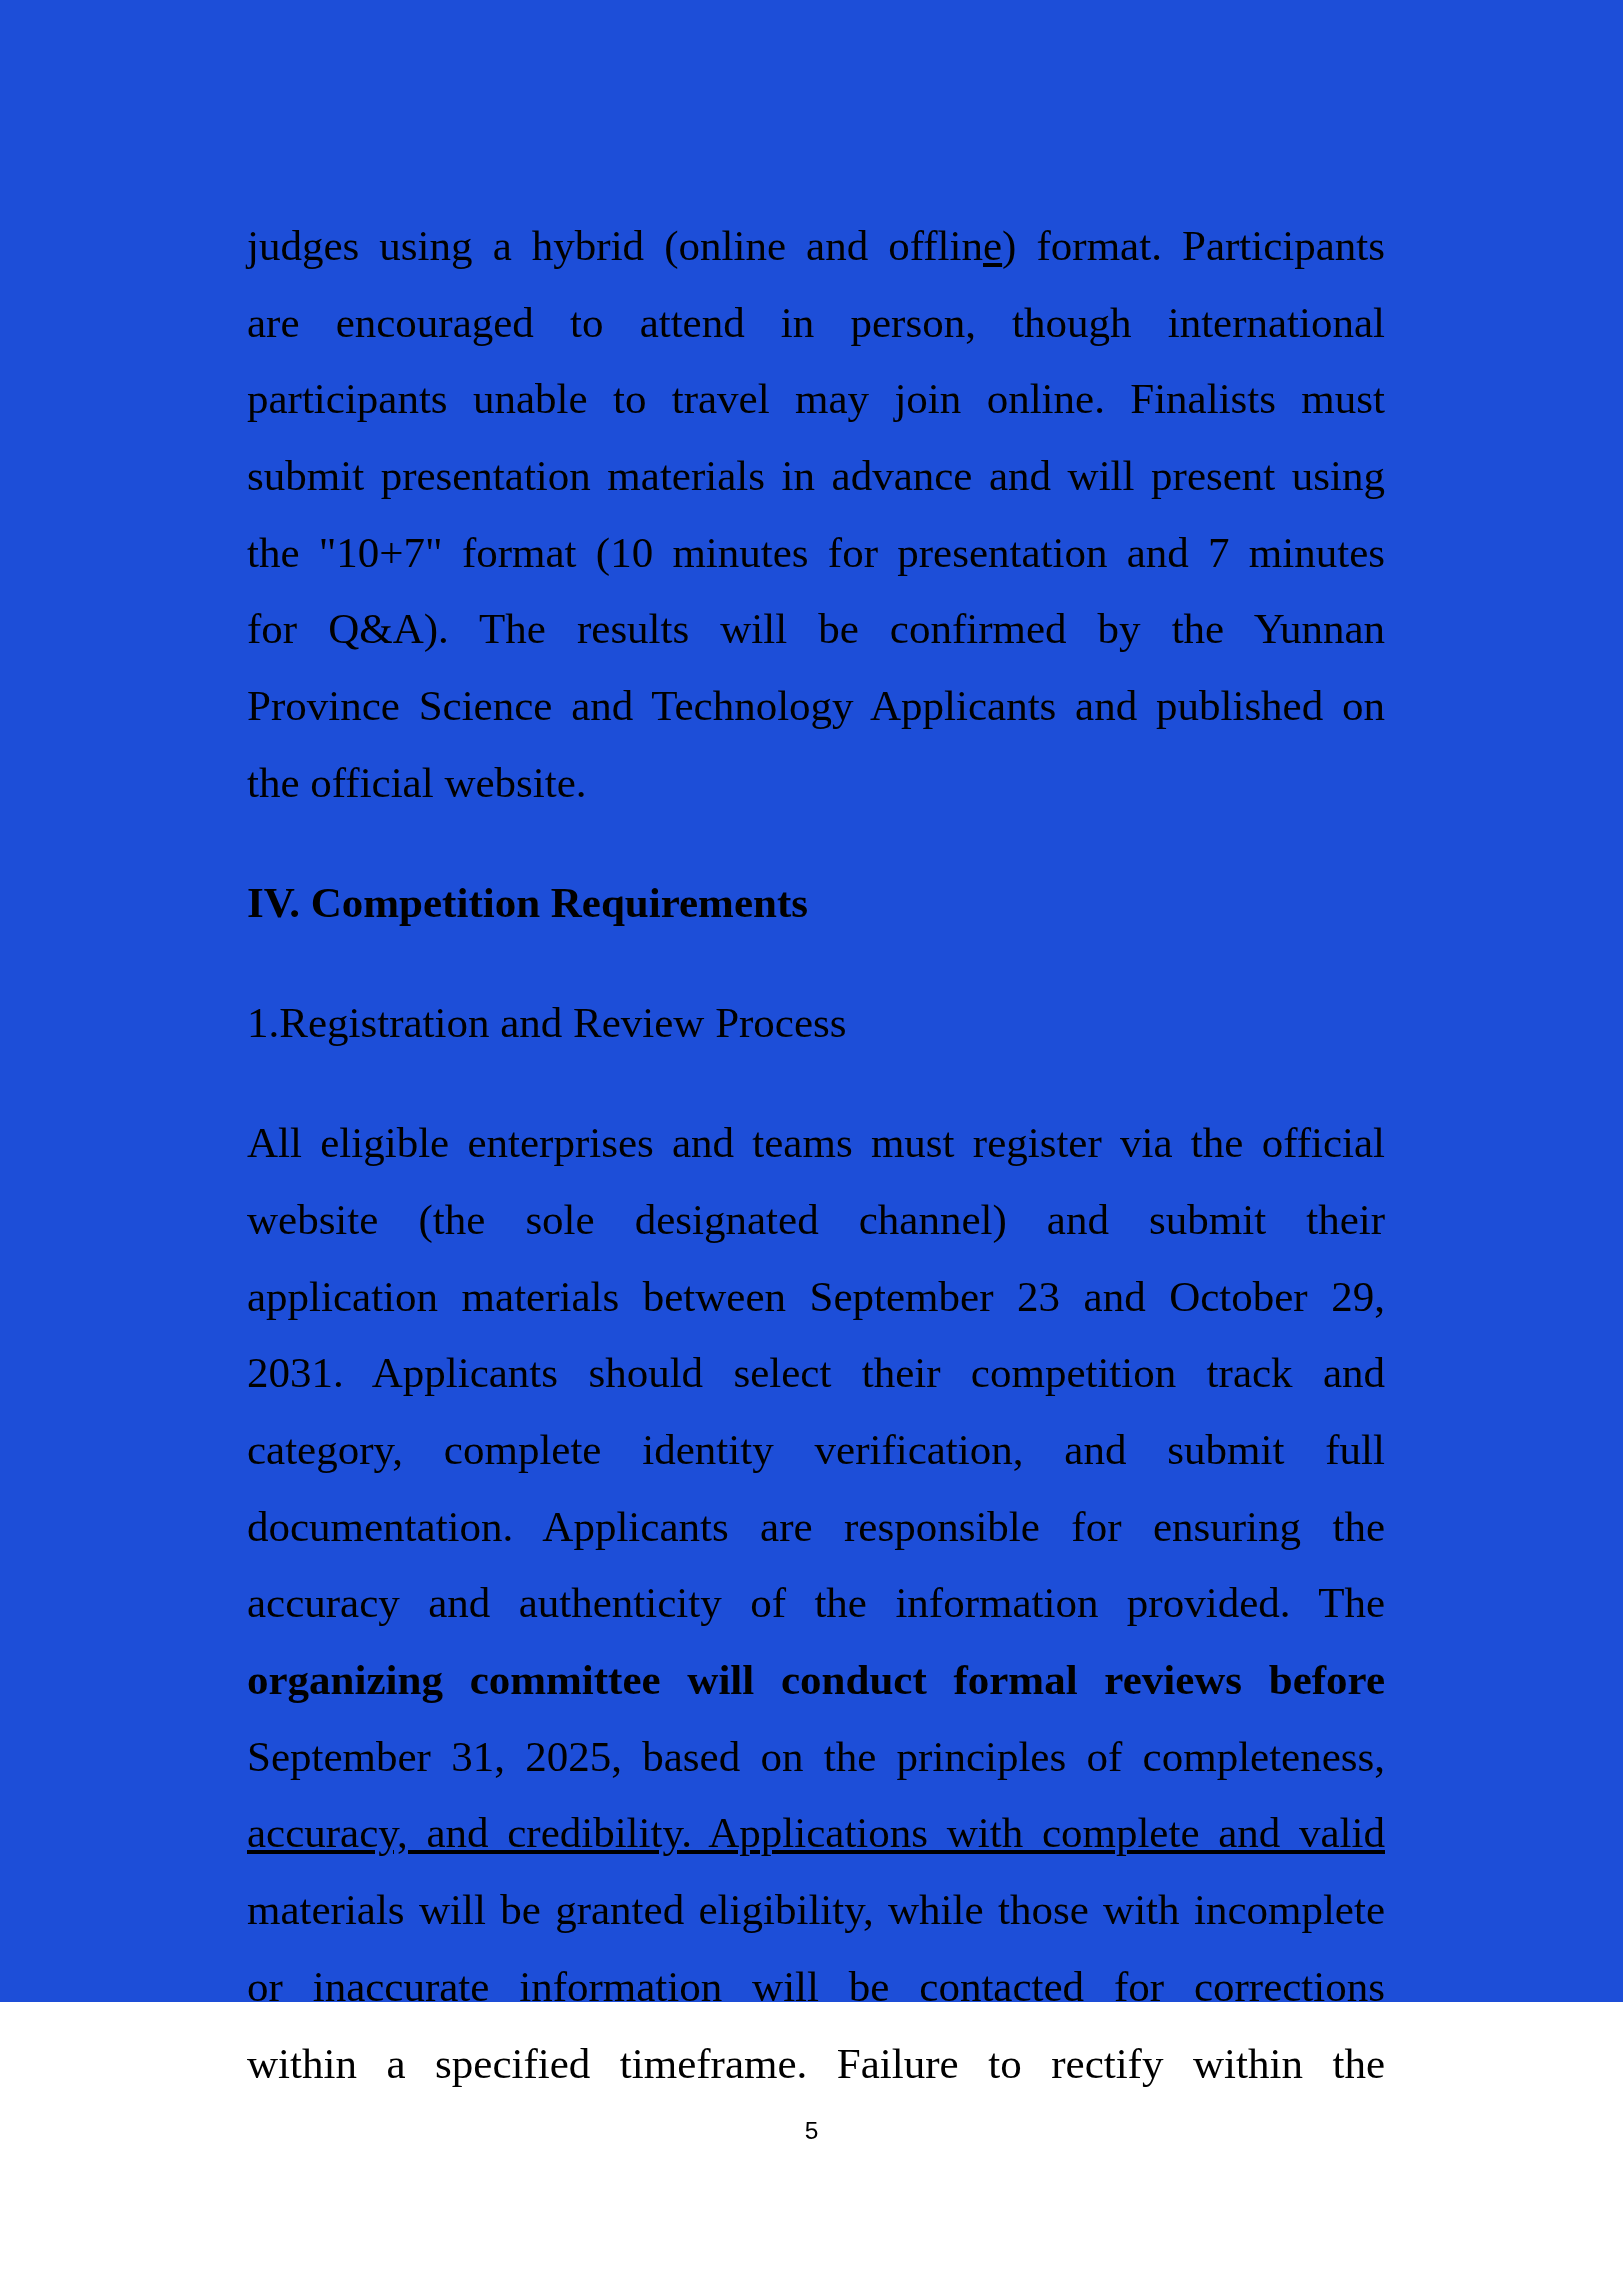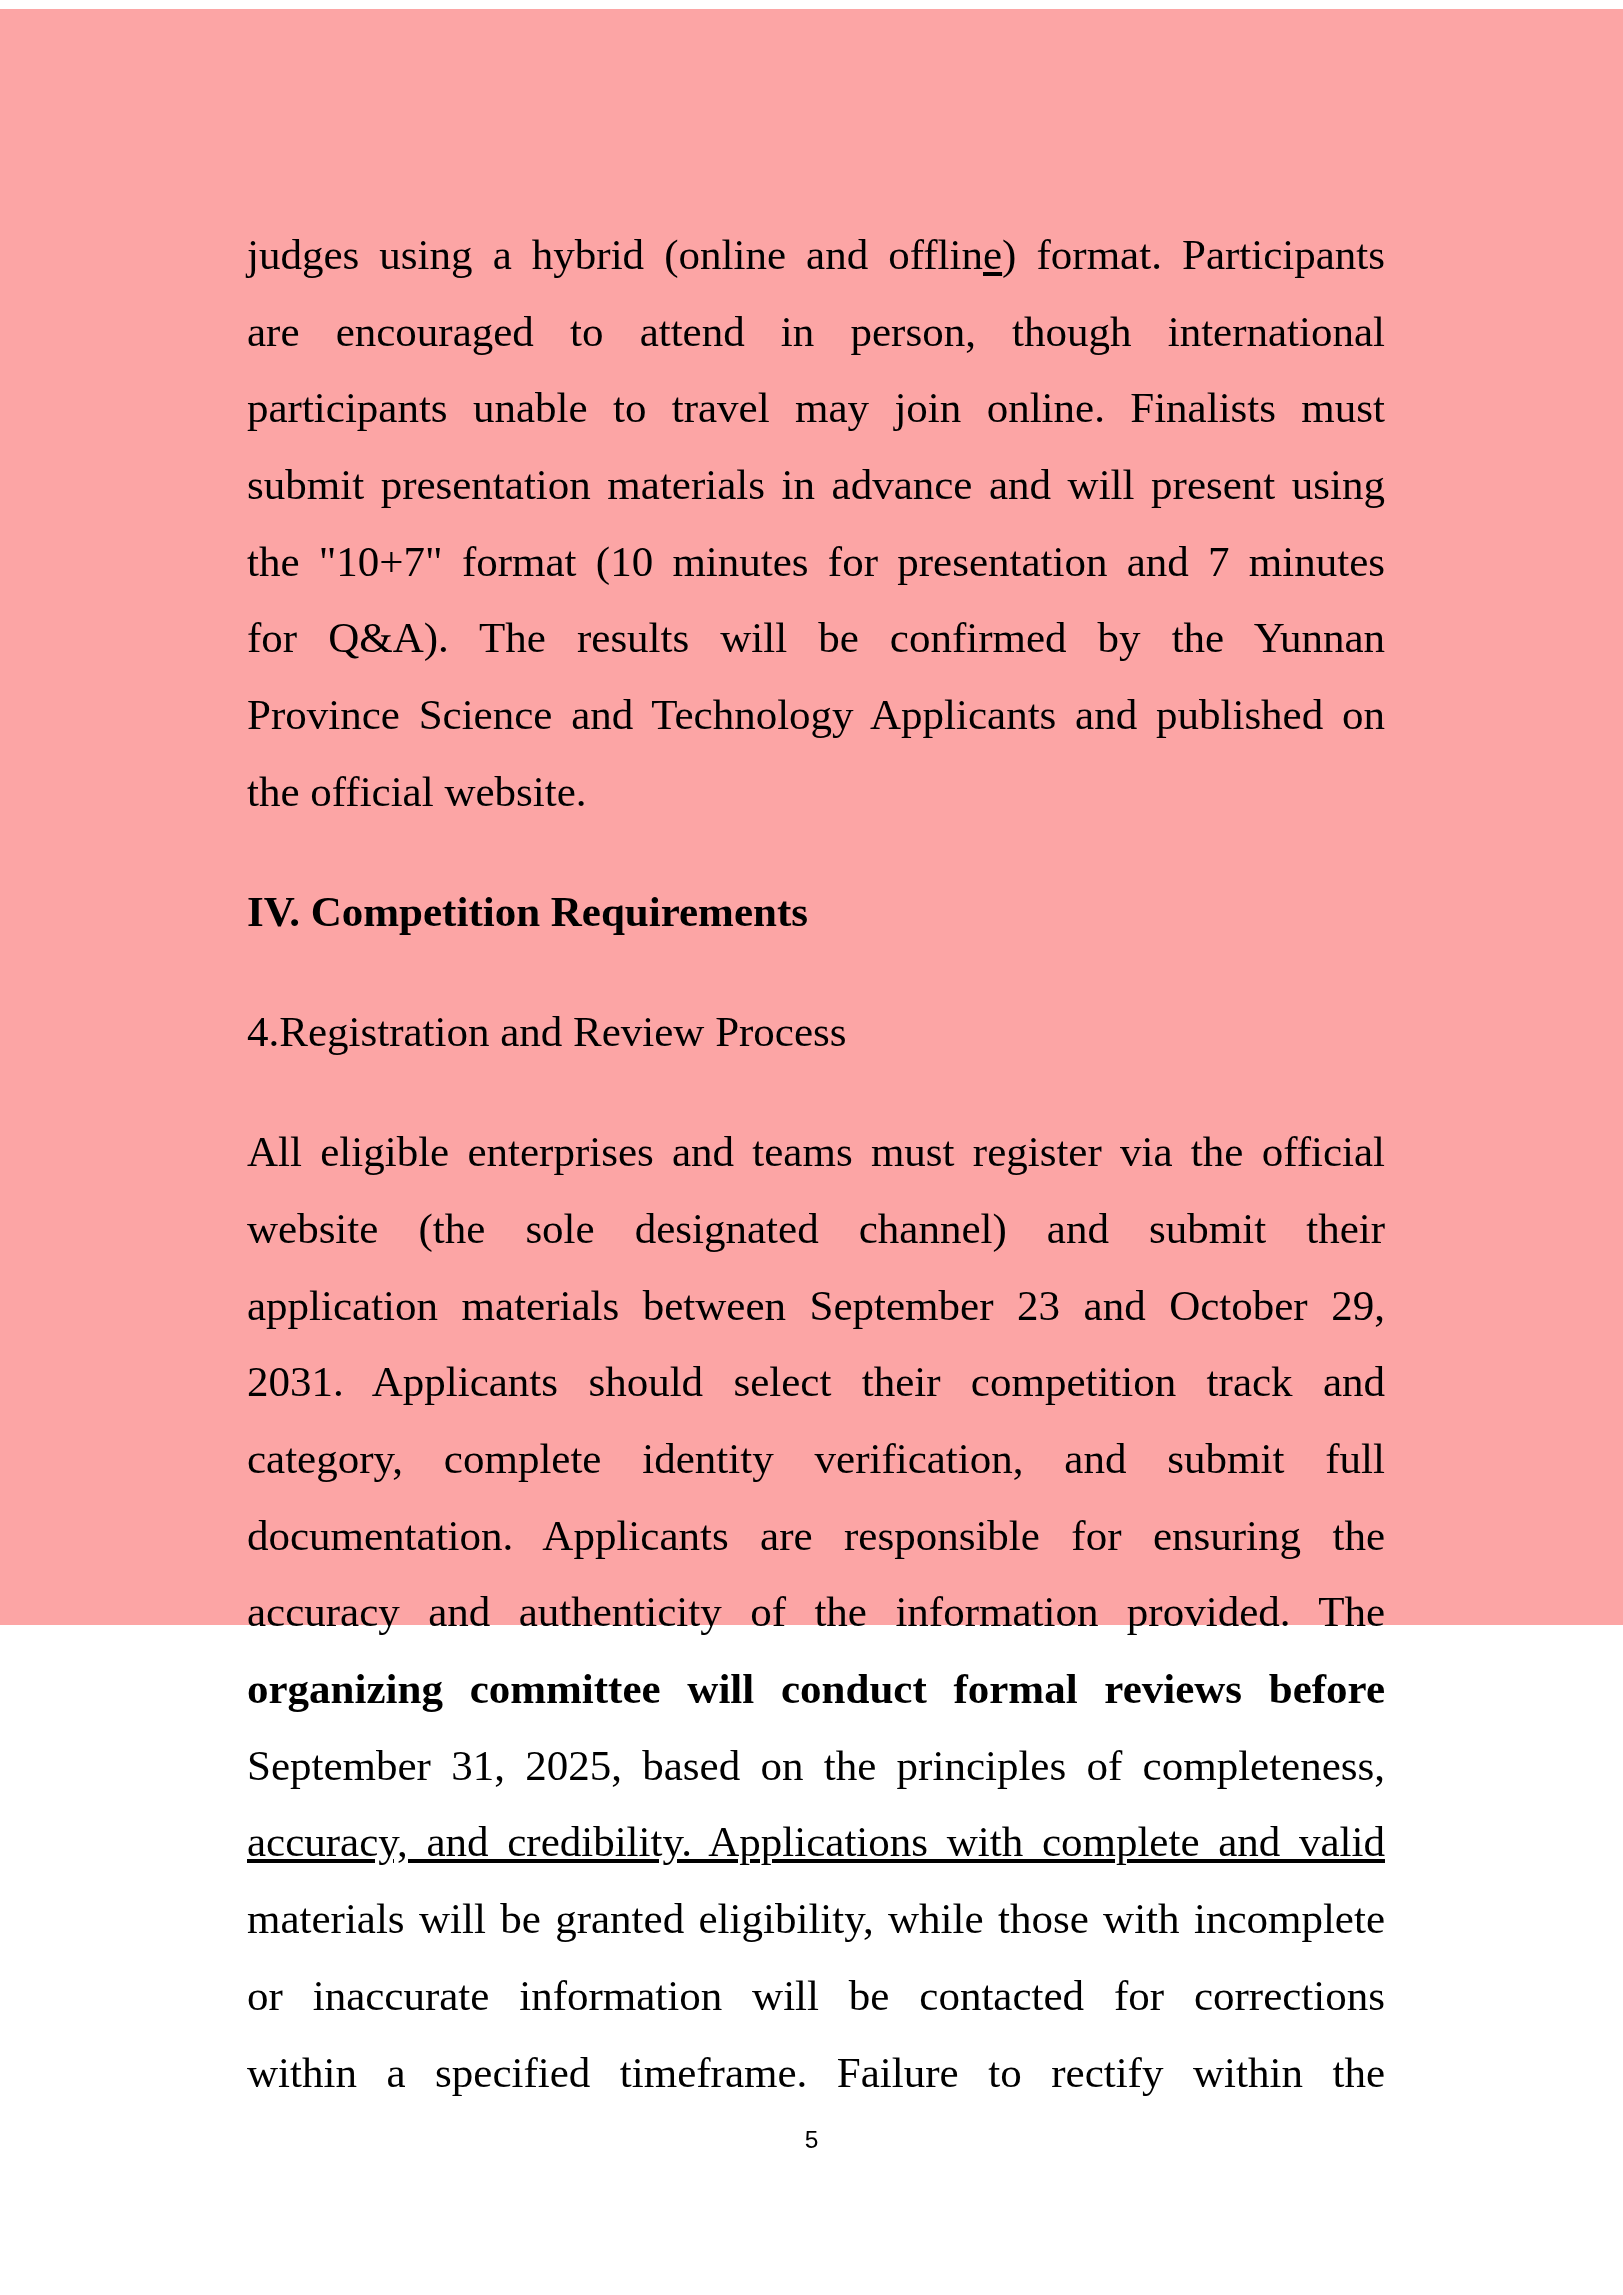--- a/index.html
+++ b/index.html
@@ -1,18 +1,18 @@
 <!DOCTYPE html>
 <html style="font-size:8.2px"><head>
   <meta charset="utf-8">
   <style>
     html, body { margin: 0; padding: 0; background: #ffffff; }
     body { width: 1623px; height: 2295px; position: relative; overflow: hidden; }
     .page {
-      position: absolute; left: 0; top: 9px; width: 1623px; height: 1616px; background: #fca5a5;
+      position: absolute; left: 0; top: 0; width: 1623px; height: 2002px; background: #1d4ed8;
     }
     .content {
       position: absolute; left: 247px; top: 0; width: 1138px;
       font-family: "Liberation Serif", serif; color: #000000;
     }
     .line {
       position: absolute; left: 0; width: 1138px; height: 77px;
       font-size: 43px; line-height: 77px; white-space: nowrap;
       text-align: justify; text-align-last: justify;
     }
@@ -39,21 +39,21 @@
     <div class="line" style="top:284px;">are encouraged to attend in person, though international</div>
     <div class="line" style="top:360px;">participants unable to travel may join online. Finalists must</div>
     <div class="line" style="top:437px;">submit presentation materials in advance and will present using</div>
     <div class="line" style="top:514px;">the "10+7" format (10 minutes for presentation and 7 minutes</div>
     <div class="line" style="top:590px;">for Q&amp;A). The results will be confirmed by the Yunnan</div>
     <div class="line" style="top:667px;">Province Science and Technology Applicants and published on</div>
     <div class="line last" style="top:744px;">the official website.</div>
 
     <div class="heading" style="top:864px;">IV. Competition Requirements</div>
 
-    <div class="subheading" style="top:984px;">4.Registration and Review Process</div>
+    <div class="subheading" style="top:984px;">1.Registration and Review Process</div>
 
     <div class="line" style="top:1104px;">All eligible enterprises and teams must register via the official</div>
     <div class="line" style="top:1181px;">website (the sole designated channel) and submit their</div>
     <div class="line" style="top:1258px;">application materials between September 23 and October 29,</div>
     <div class="line" style="top:1334px;">2031. Applicants should select their competition track and</div>
     <div class="line" style="top:1411px;">category, complete identity verification, and submit full</div>
     <div class="line" style="top:1488px;">documentation. Applicants are responsible for ensuring the</div>
     <div class="line" style="top:1564px;">accuracy and authenticity of the information provided. The</div>
     <div class="line" style="top:1641px;font-weight:bold;">organizing committee will conduct formal reviews before</div>
     <div class="line" style="top:1718px;">September 31, 2025, based on the principles of completeness,</div>

